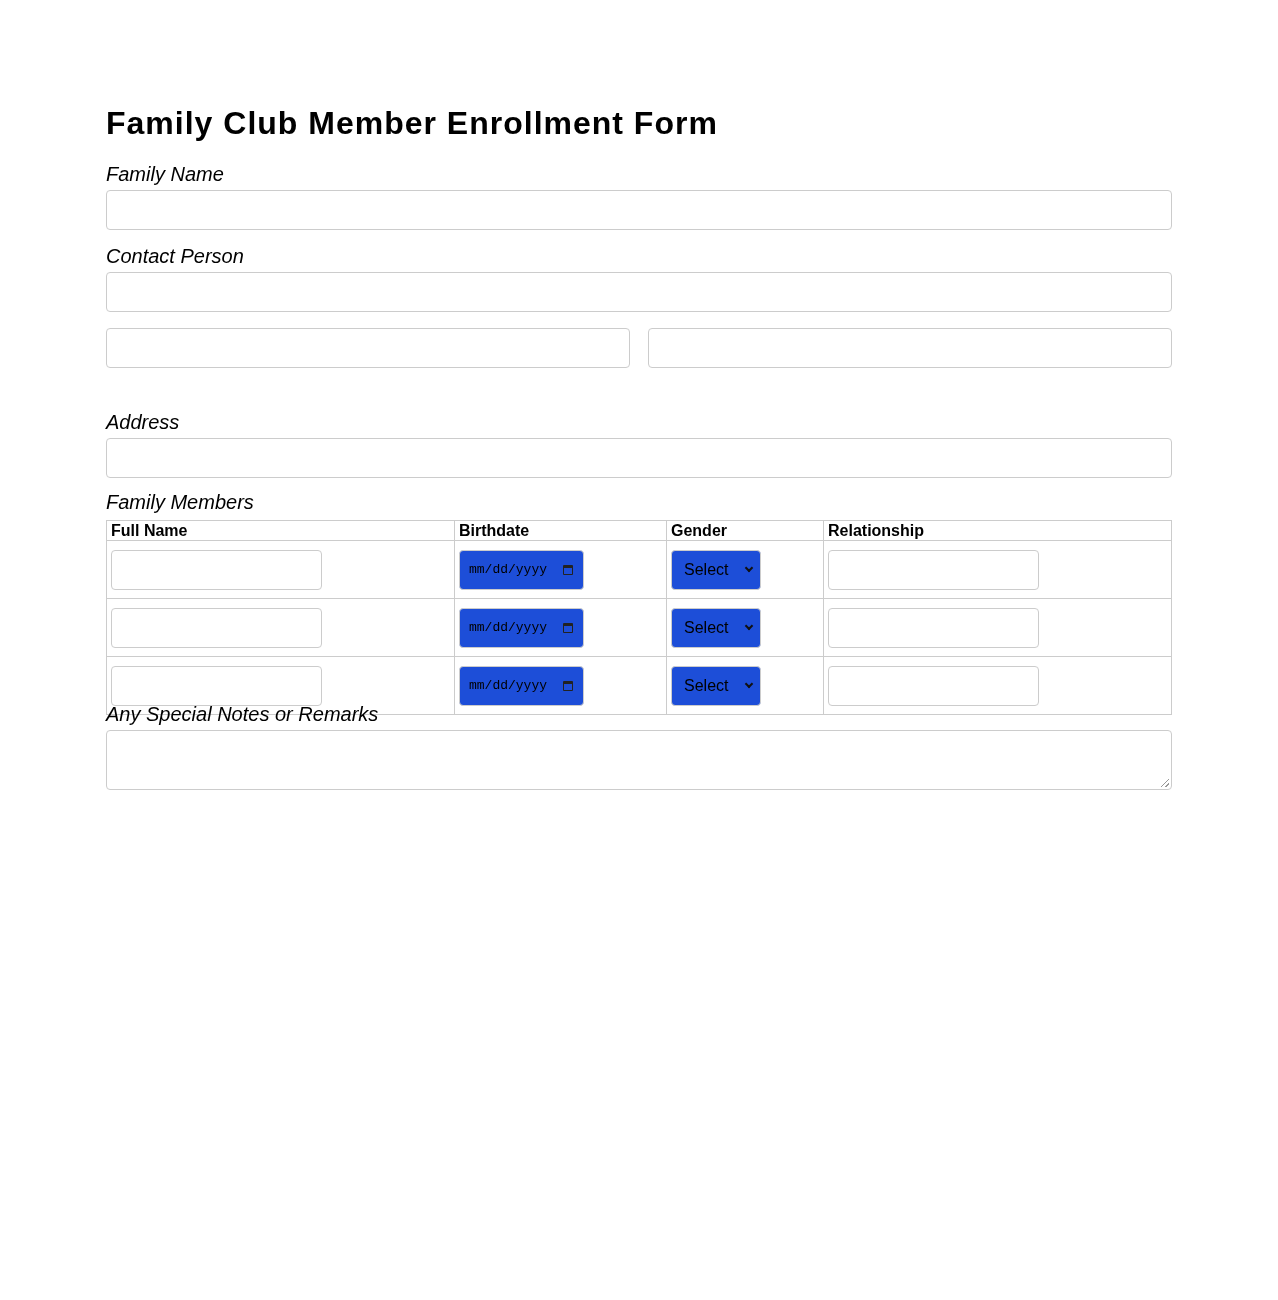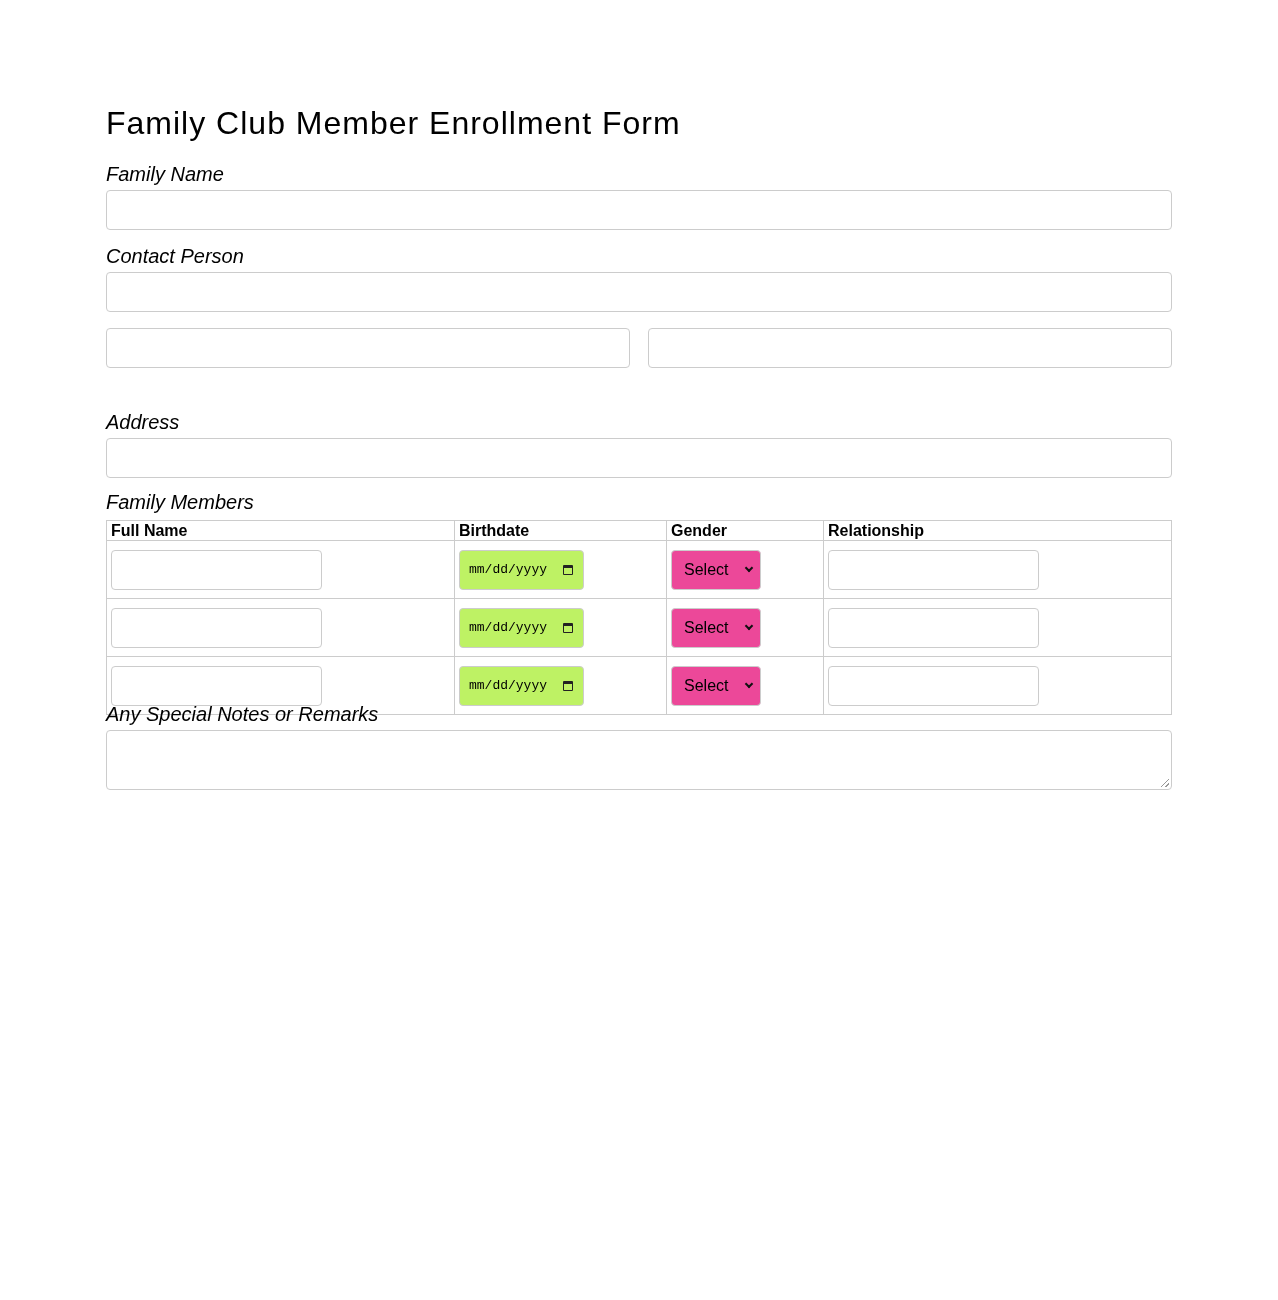--- a/index.html
+++ b/index.html
@@ -12,21 +12,21 @@
   .container {
     position: absolute;
     left: 106px; top: 0;
     width: 1066px;
   }
   h1 {
     margin: 0;
     position: absolute;
     top: 104px; left: 0;
     font-size: 32px;
-    font-weight: normal;
+    font-weight: bold;
     letter-spacing: 1px;
     line-height: 38px;
     white-space: nowrap;
   }
   .field { position: absolute; left: 0; }
   .label {
     display: block;
     font-size: 20px;
     line-height: 20px;
     height: 20px;
@@ -73,37 +73,37 @@
     background: #fff;
   }
   .date-input {
     width: 125px; height: 40px;
     border: 1px solid #cccccc; border-radius: 4px;
     display: flex; align-items: center;
     padding: 0 10px 0 9px;
     font-family: "Liberation Mono", monospace;
     font-size: 13px;
     justify-content: space-between;
-    background: #bef264;
+    background: #1d4ed8;
   }
   .cal-icon {
     display: inline-block;
     width: 10px; height: 10px;
     border: 1.5px solid #222;
     border-top-width: 3px;
     border-radius: 1px;
   }
   .select {
     width: 90px; height: 40px;
     border: 1px solid #cccccc; border-radius: 4px;
     display: flex; align-items: center;
     justify-content: space-between;
     padding: 0 8px 0 12px;
     font-size: 16px;
-    background: #ec4899;
+    background: #1d4ed8;
   }
   .chev {
     display: inline-block;
     width: 6px; height: 6px;
     border-right: 2px solid #111;
     border-bottom: 2px solid #111;
     transform: rotate(45deg);
     margin-top: -4px;
   }
   .textarea {

